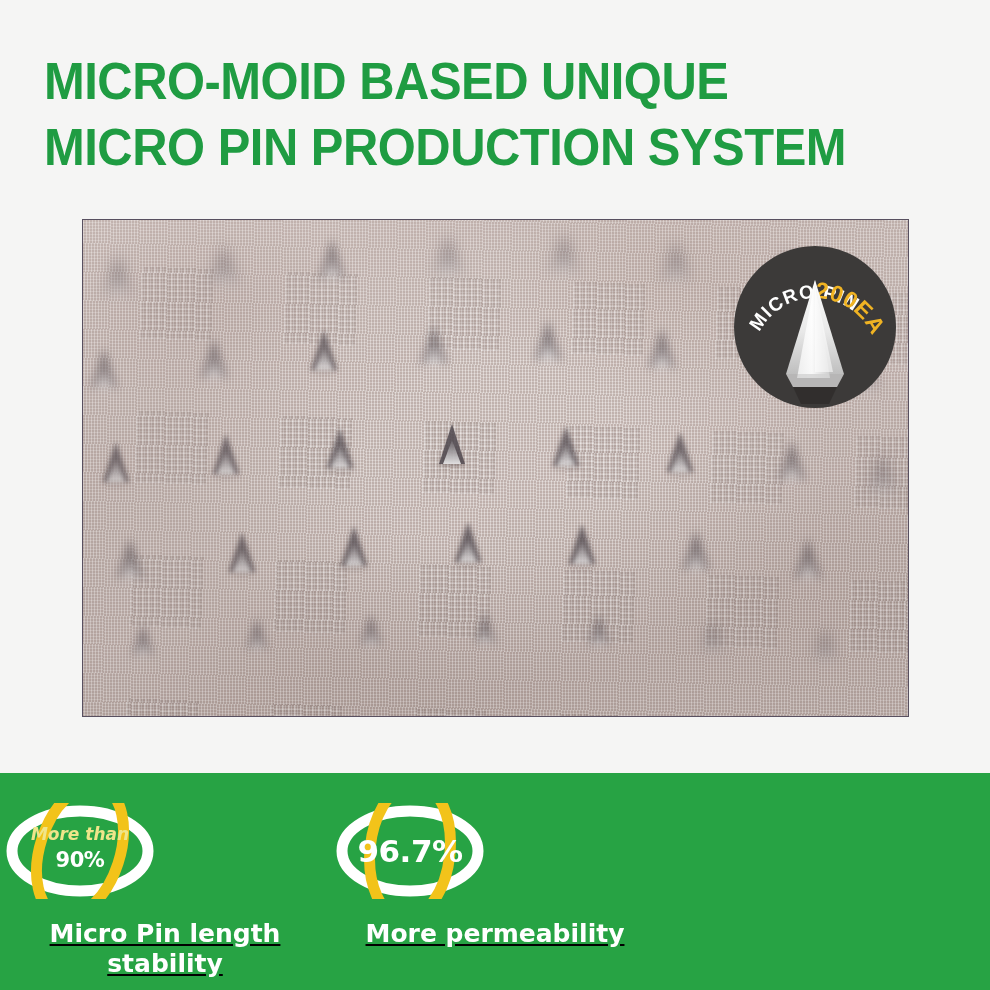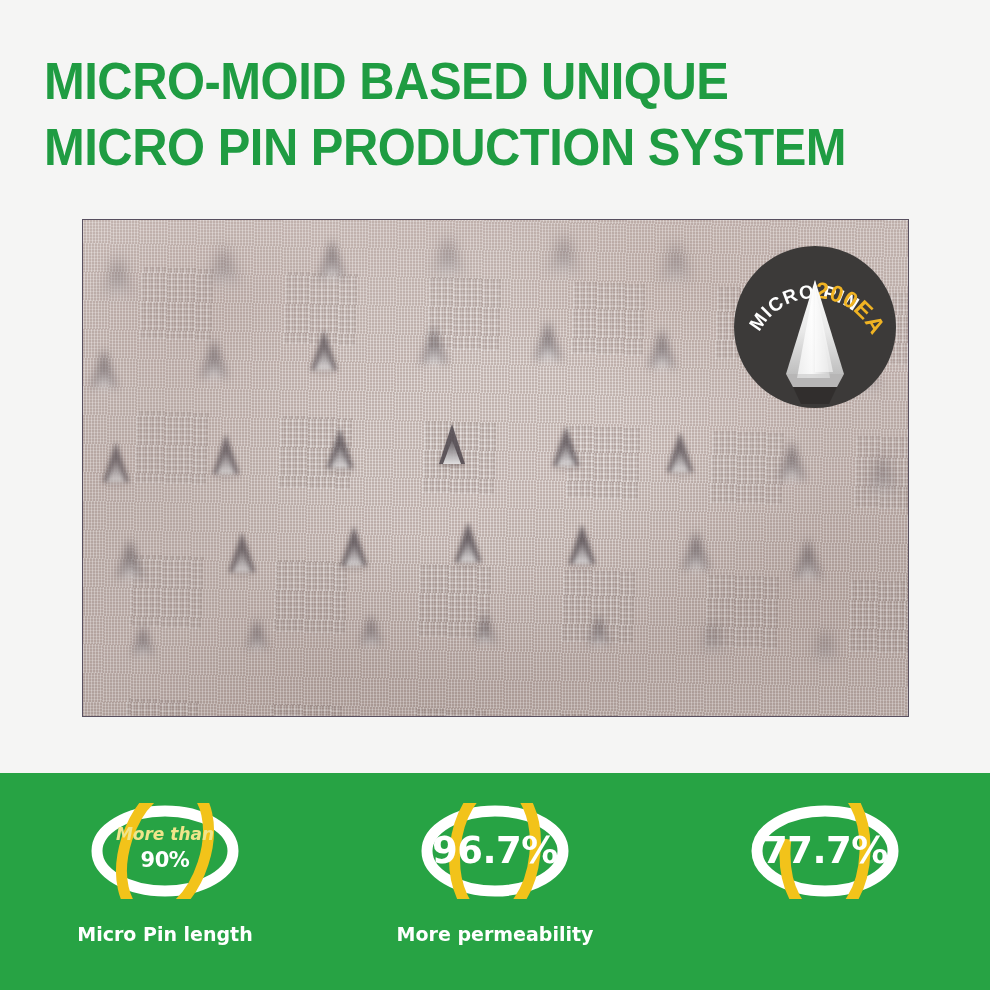--- a/index.html
+++ b/index.html
@@ -148,21 +148,22 @@
     left: 0; top: 0;
     width: 990px;
     height: 217px;
     display: flex;
   }
   .stat {
     flex: 1 1 0;
     position: relative;
     display: flex;
     flex-direction: column;
-    align-items: center;
+    align-items: flex-start;
+    text-decoration: underline;
   }
   .ring-wrap {
     position: relative;
     width: 160px;
     height: 96px;
     margin-top: 30px;
   }
   .ring-wrap svg { display: block; }
   .ring-text {
     position: absolute;
@@ -179,35 +180,35 @@
     font-style: italic;
     font-weight: bold;
     font-size: 17px;
     color: #f0e58a;
     line-height: 19px;
     margin-bottom: -1px;
   }
   .pct {
     font-family: "DejaVu Sans", sans-serif;
     font-weight: bold;
-    font-size: 37px;
+    font-size: 31px;
     color: #ffffff;
     line-height: 34px;
     letter-spacing: -0.5px;
   }
   .pct.big { font-size: 21px; }
   .stat-labels {
     margin-top: 20px;
     text-align: center;
     width: 330px;
   }
   .stat-label {
     font-family: "DejaVu Sans", sans-serif;
     font-weight: bold;
-    font-size: 19px;
+    font-size: 25px;
     line-height: 30px;
     color: #ffffff;
   }
   .stat-sub {
     font-family: "DejaVu Sans", sans-serif;
     font-weight: bold;
     font-size: 20px;
     line-height: 28px;
     color: #f2d21a;
   }
@@ -314,45 +315,37 @@
             <ellipse cx="80" cy="48" rx="68" ry="40" fill="none" stroke="#ffffff" stroke-width="11"></ellipse>
             <ellipse cx="80" cy="48" rx="68" ry="40" fill="none" stroke="#f2c31a" stroke-width="11" stroke-linecap="butt" transform="rotate(-72 80 48)" stroke-dasharray="311 35" stroke-dashoffset="0"></ellipse>
           </svg>
           <div class="ring-text">
             <div class="more-than">More than</div>
             <div class="pct big">90%</div>
           </div>
         </div>
         <div class="stat-labels">
           <div class="stat-label">Micro Pin length</div>
+          <div class="stat-label">stability</div>
         </div>
       </div>
 
       <div class="stat">
         <div class="ring-wrap">
           <svg width="160" height="96" viewBox="0 0 160 96" aria-hidden="true">
             <ellipse cx="80" cy="48" rx="68" ry="40" fill="none" stroke="#ffffff" stroke-width="11"></ellipse>
             <ellipse cx="80" cy="48" rx="68" ry="40" fill="none" stroke="#f2c31a" stroke-width="11" stroke-linecap="butt" transform="rotate(-84 80 48)" stroke-dasharray="334 12" stroke-dashoffset="0"></ellipse>
           </svg>
           <div class="ring-text">
             <div class="pct">96.7%</div>
           </div>
         </div>
         <div class="stat-labels">
           <div class="stat-label">More permeability</div>
         </div>
       </div>
 
       <div class="stat">
-        <div class="ring-wrap">
-          <svg width="160" height="96" viewBox="0 0 160 96" aria-hidden="true">
-            <ellipse cx="80" cy="48" rx="68" ry="40" fill="none" stroke="#ffffff" stroke-width="11"></ellipse>
-            <ellipse cx="80" cy="48" rx="68" ry="40" fill="none" stroke="#f2c31a" stroke-width="11" stroke-linecap="butt" transform="rotate(-88 80 48)" stroke-dasharray="269 77" stroke-dashoffset="0"></ellipse>
-          </svg>
-          <div class="ring-text">
-            <div class="pct">77.7%</div>
-          </div>
-        </div>
       </div>
 
     </div>
   </div>
 </div>
 
 </body></html>

